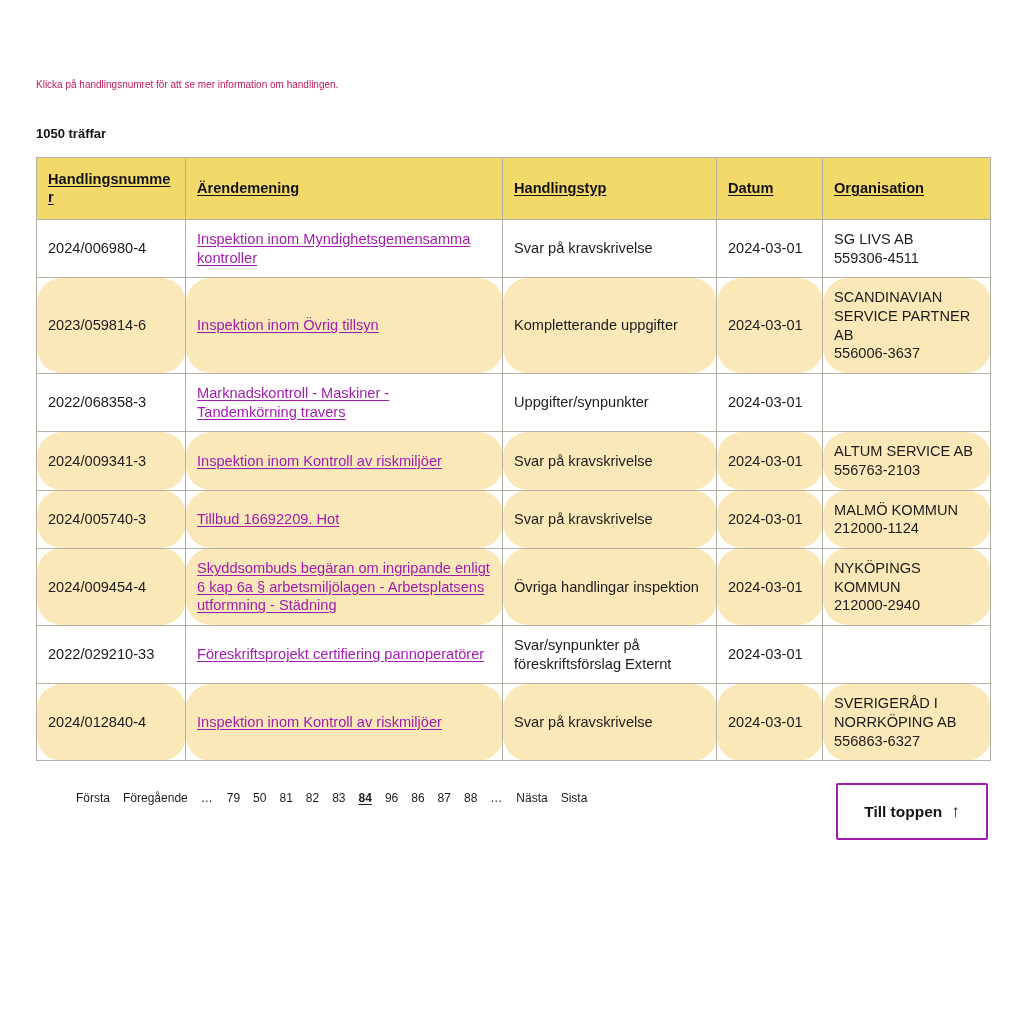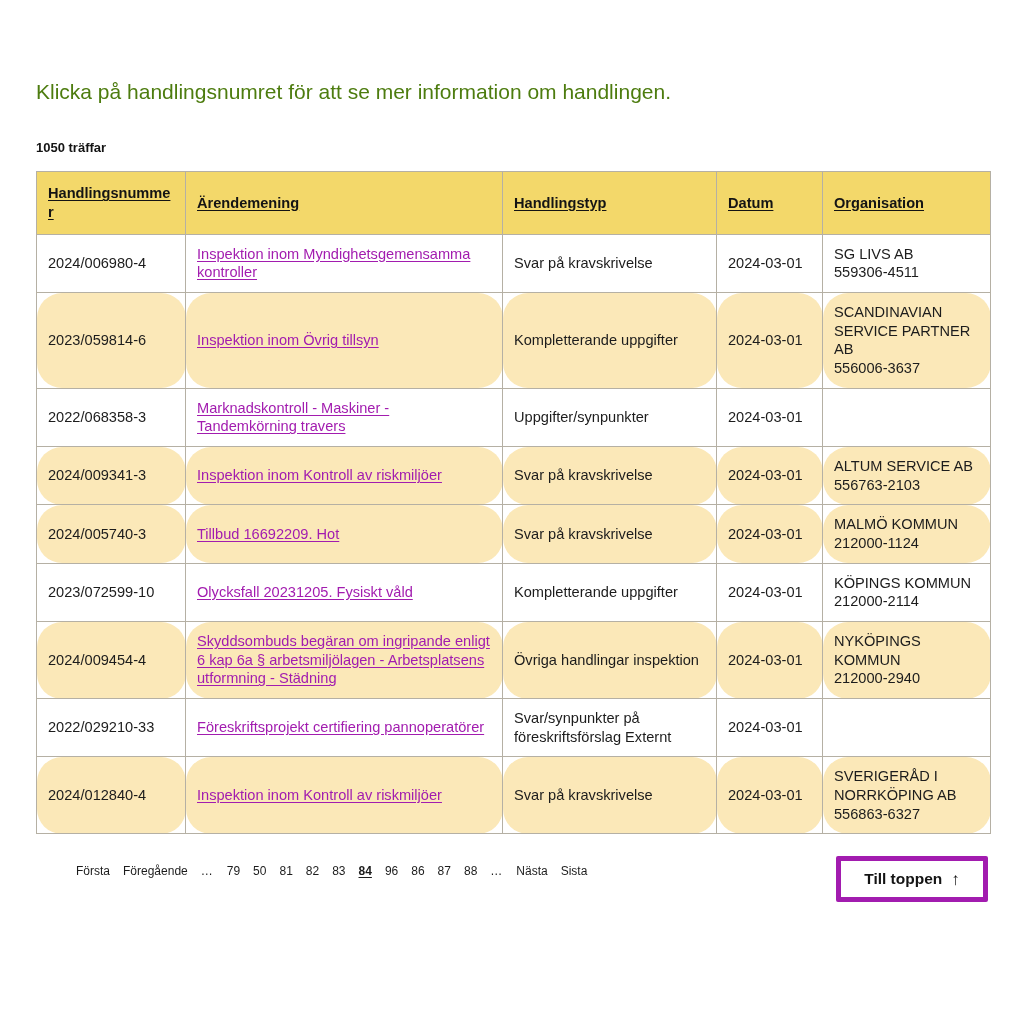--- a/index.html
+++ b/index.html
@@ -19,23 +19,23 @@
 
   .page {
     position: relative;
     width: 1024px;
     height: 1024px;
     box-sizing: border-box;
     padding: 78px 36px 0 36px;
   }
 
   .intro-text {
-    font-size: 21px;
+    font-size: 10px;
     line-height: 1.35;
-    color: #4d7c0f;
+    color: #be185d;
     margin: 0 0 34px 0;
   }
 
   .hits-heading {
     font-size: 13px;
     font-weight: bold;
     color: #141414;
     margin: 0 0 16px 0;
   }
 
@@ -125,24 +125,24 @@
   .to-top-button {
     position: absolute;
     right: 0;
     top: 0;
     box-sizing: border-box;
     display: inline-flex;
     align-items: center;
     justify-content: center;
     gap: 9px;
     min-width: 152px;
-    height: 46px;
+    height: 57px;
     padding: 0 8px;
     background: #ffffff;
-    border: 5px solid #a21caf;
+    border: 2px solid #a21caf;
     border-radius: 2px;
     font-size: 15.5px;
     font-weight: bold;
     color: #141414;
     cursor: pointer;
   }
   .to-top-button .arrow-up-glyph {
     font-size: 17px;
     line-height: 1;
     font-weight: bold;
@@ -213,27 +213,20 @@
           <td class="cell-typ">Svar på kravskrivelse</td>
           <td class="cell-datum">2024-03-01</td>
           <td class="cell-org">ALTUM SERVICE AB<br>556763-2103</td>
         </tr>
         <tr class="row-even">
           <td class="cell-nummer">2024/005740-3</td>
           <td class="cell-mening"><a class="doc-link">Tillbud 16692209. Hot</a></td>
           <td class="cell-typ">Svar på kravskrivelse</td>
           <td class="cell-datum">2024-03-01</td>
           <td class="cell-org">MALMÖ KOMMUN<br>212000-1124</td>
-        </tr>
-        <tr class="row-odd">
-          <td class="cell-nummer">2023/072599-10</td>
-          <td class="cell-mening"><a class="doc-link">Olycksfall 20231205. Fysiskt våld</a></td>
-          <td class="cell-typ">Kompletterande uppgifter</td>
-          <td class="cell-datum">2024-03-01</td>
-          <td class="cell-org">KÖPINGS KOMMUN<br>212000-2114</td>
         </tr>
         <tr class="row-even">
           <td class="cell-nummer">2024/009454-4</td>
           <td class="cell-mening"><a class="doc-link">Skyddsombuds begäran om ingripande enligt 6 kap 6a § arbetsmiljölagen - Arbetsplatsens utformning - Städning</a></td>
           <td class="cell-typ">Övriga handlingar inspektion</td>
           <td class="cell-datum">2024-03-01</td>
           <td class="cell-org">NYKÖPINGS KOMMUN<br>212000-2940</td>
         </tr>
         <tr class="row-odd">
           <td class="cell-nummer">2022/029210-33</td>

